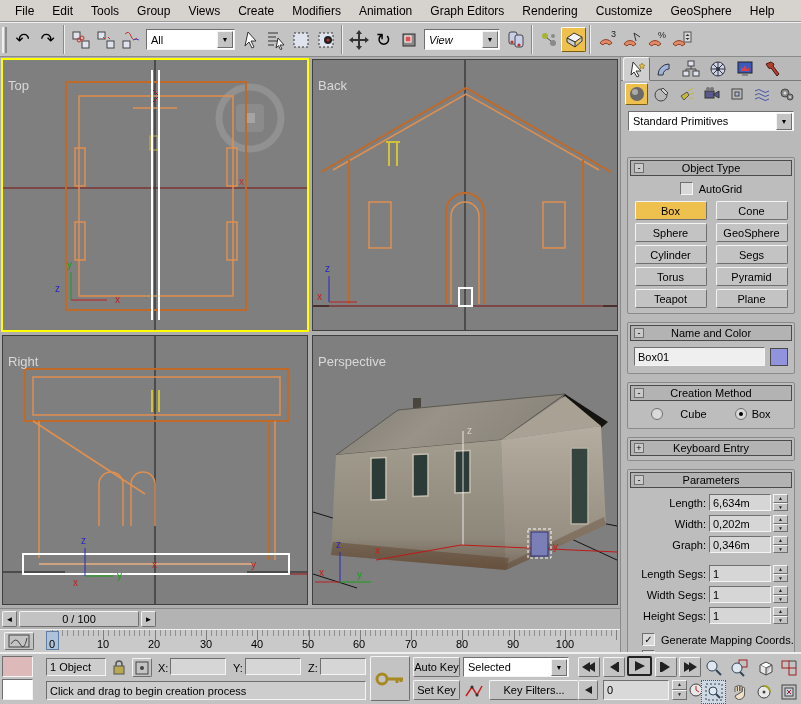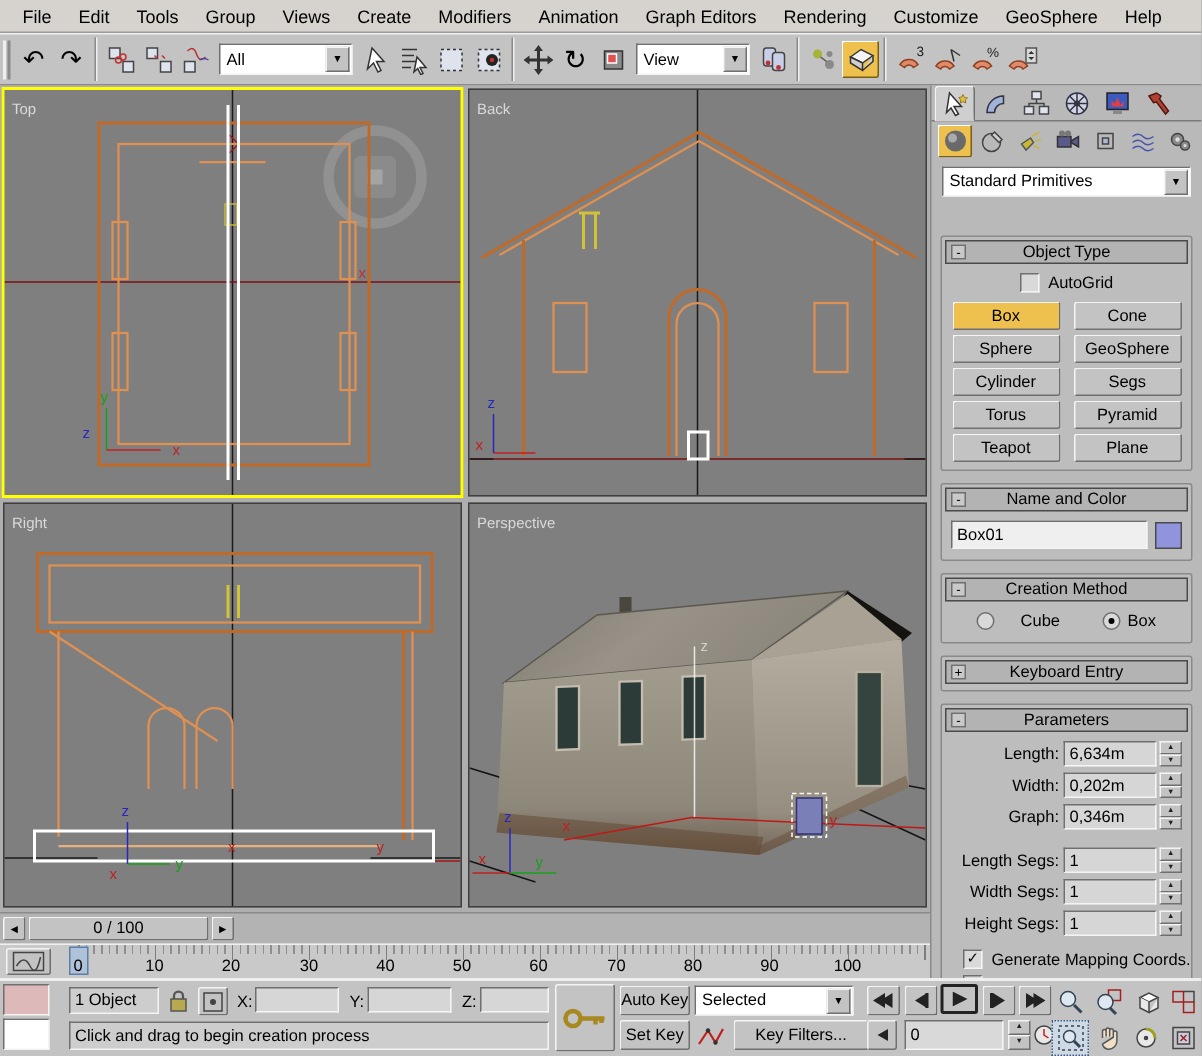--- a/index.html
+++ b/index.html
@@ -25,21 +25,21 @@
   .tico svg { display:block; }
   .ddl { height:21px; background:#fff; border:1px solid; border-color:#6f6f6f #f4f4f4 #f4f4f4 #6f6f6f; display:flex; align-items:center; margin:0 3px; }
   .ddl .txt { flex:1; padding:0 4px; }
   .ddl .arr { width:16px; height:17px; background:#c3c3c3; border:1px solid; border-color:#f4f4f4 #6f6f6f #6f6f6f #f4f4f4; font-size:7px; display:flex; align-items:center; justify-content:center; margin-right:1px; }
 
   
   .vp-area { position:absolute; left:0; top:57px; width:620px; height:551px; background:#aeaeae; }
   .vp { position:absolute; background:#7f7f7f; border:1px solid #3f3f3f; }
   .vp.active { border:2px solid #ffff00; }
   .vp svg { position:absolute; inset:0; width:100%; height:100%; }
-  .vp-label { position:absolute; left:5px; top:8px; color:#d9d9d9; font-size:10px; z-index:3; }
+  .vp-label { position:absolute; left:5px; top:18px; color:#d9d9d9; font-size:13px; z-index:3; }
 
   
   .cpanel { position:absolute; left:620px; top:57px; width:181px; height:595px; background:#b9b9b9; border-left:1px solid #8a8a8a; }
   .ptabs { display:flex; height:24px; border-bottom:1px solid #7a7a7a; padding-left:2px; }
   .ptab { width:27px; height:24px; display:flex; align-items:center; justify-content:center; }
   .ptab.active { background:#cfcfcf; border:1px solid; border-color:#f4f4f4 #6f6f6f transparent #f4f4f4; border-radius:3px 3px 0 0; }
   .pcats { display:flex; height:26px; align-items:center; padding-left:4px; gap:2px; }
   .pcat { width:23px; height:22px; display:flex; align-items:center; justify-content:center; border-radius:2px; }
   .pcat.active { background:#eec14f; border:1px solid; border-color:#fff #7a5c10 #7a5c10 #fff; }
   .cp-dd { margin:4px 7px 0 7px; }
@@ -171,21 +171,21 @@
           <path d="M10 0l3 4h-6zM10 20l-3-4h6zM0 10l4-3v6zM20 10l-4 3v-6z" fill="#333"></path>
         </svg>
       </div>
     <div class="tico" style="font-size:18px;">↻</div>
     <div class="tico">
         <svg width="20" height="20">
           <rect x="4" y="4" width="12" height="12" fill="#8a8a8a" stroke="#333"></rect>
           <rect x="6" y="6" width="6" height="6" fill="#e05050" stroke="#fff"></rect>
         </svg>
       </div>
-    <div class="ddl" style="width:76px;">
+    <div class="ddl" style="width:76px;font-style:italic;">
       <span class="txt">View</span>
       <span class="arr">▼</span>
     </div>
     <div class="tico">
         <svg width="20" height="20">
           <rect x="3" y="2" width="8" height="12" rx="2" fill="#c9cfe8" stroke="#444"></rect>
           <rect x="9" y="5" width="8" height="12" rx="2" fill="#c9cfe8" stroke="#444"></rect>
           <circle cx="6" cy="12" r="1.6" fill="#c03030"></circle>
           <circle cx="13" cy="15" r="1.6" fill="#c03030"></circle>
         </svg>

